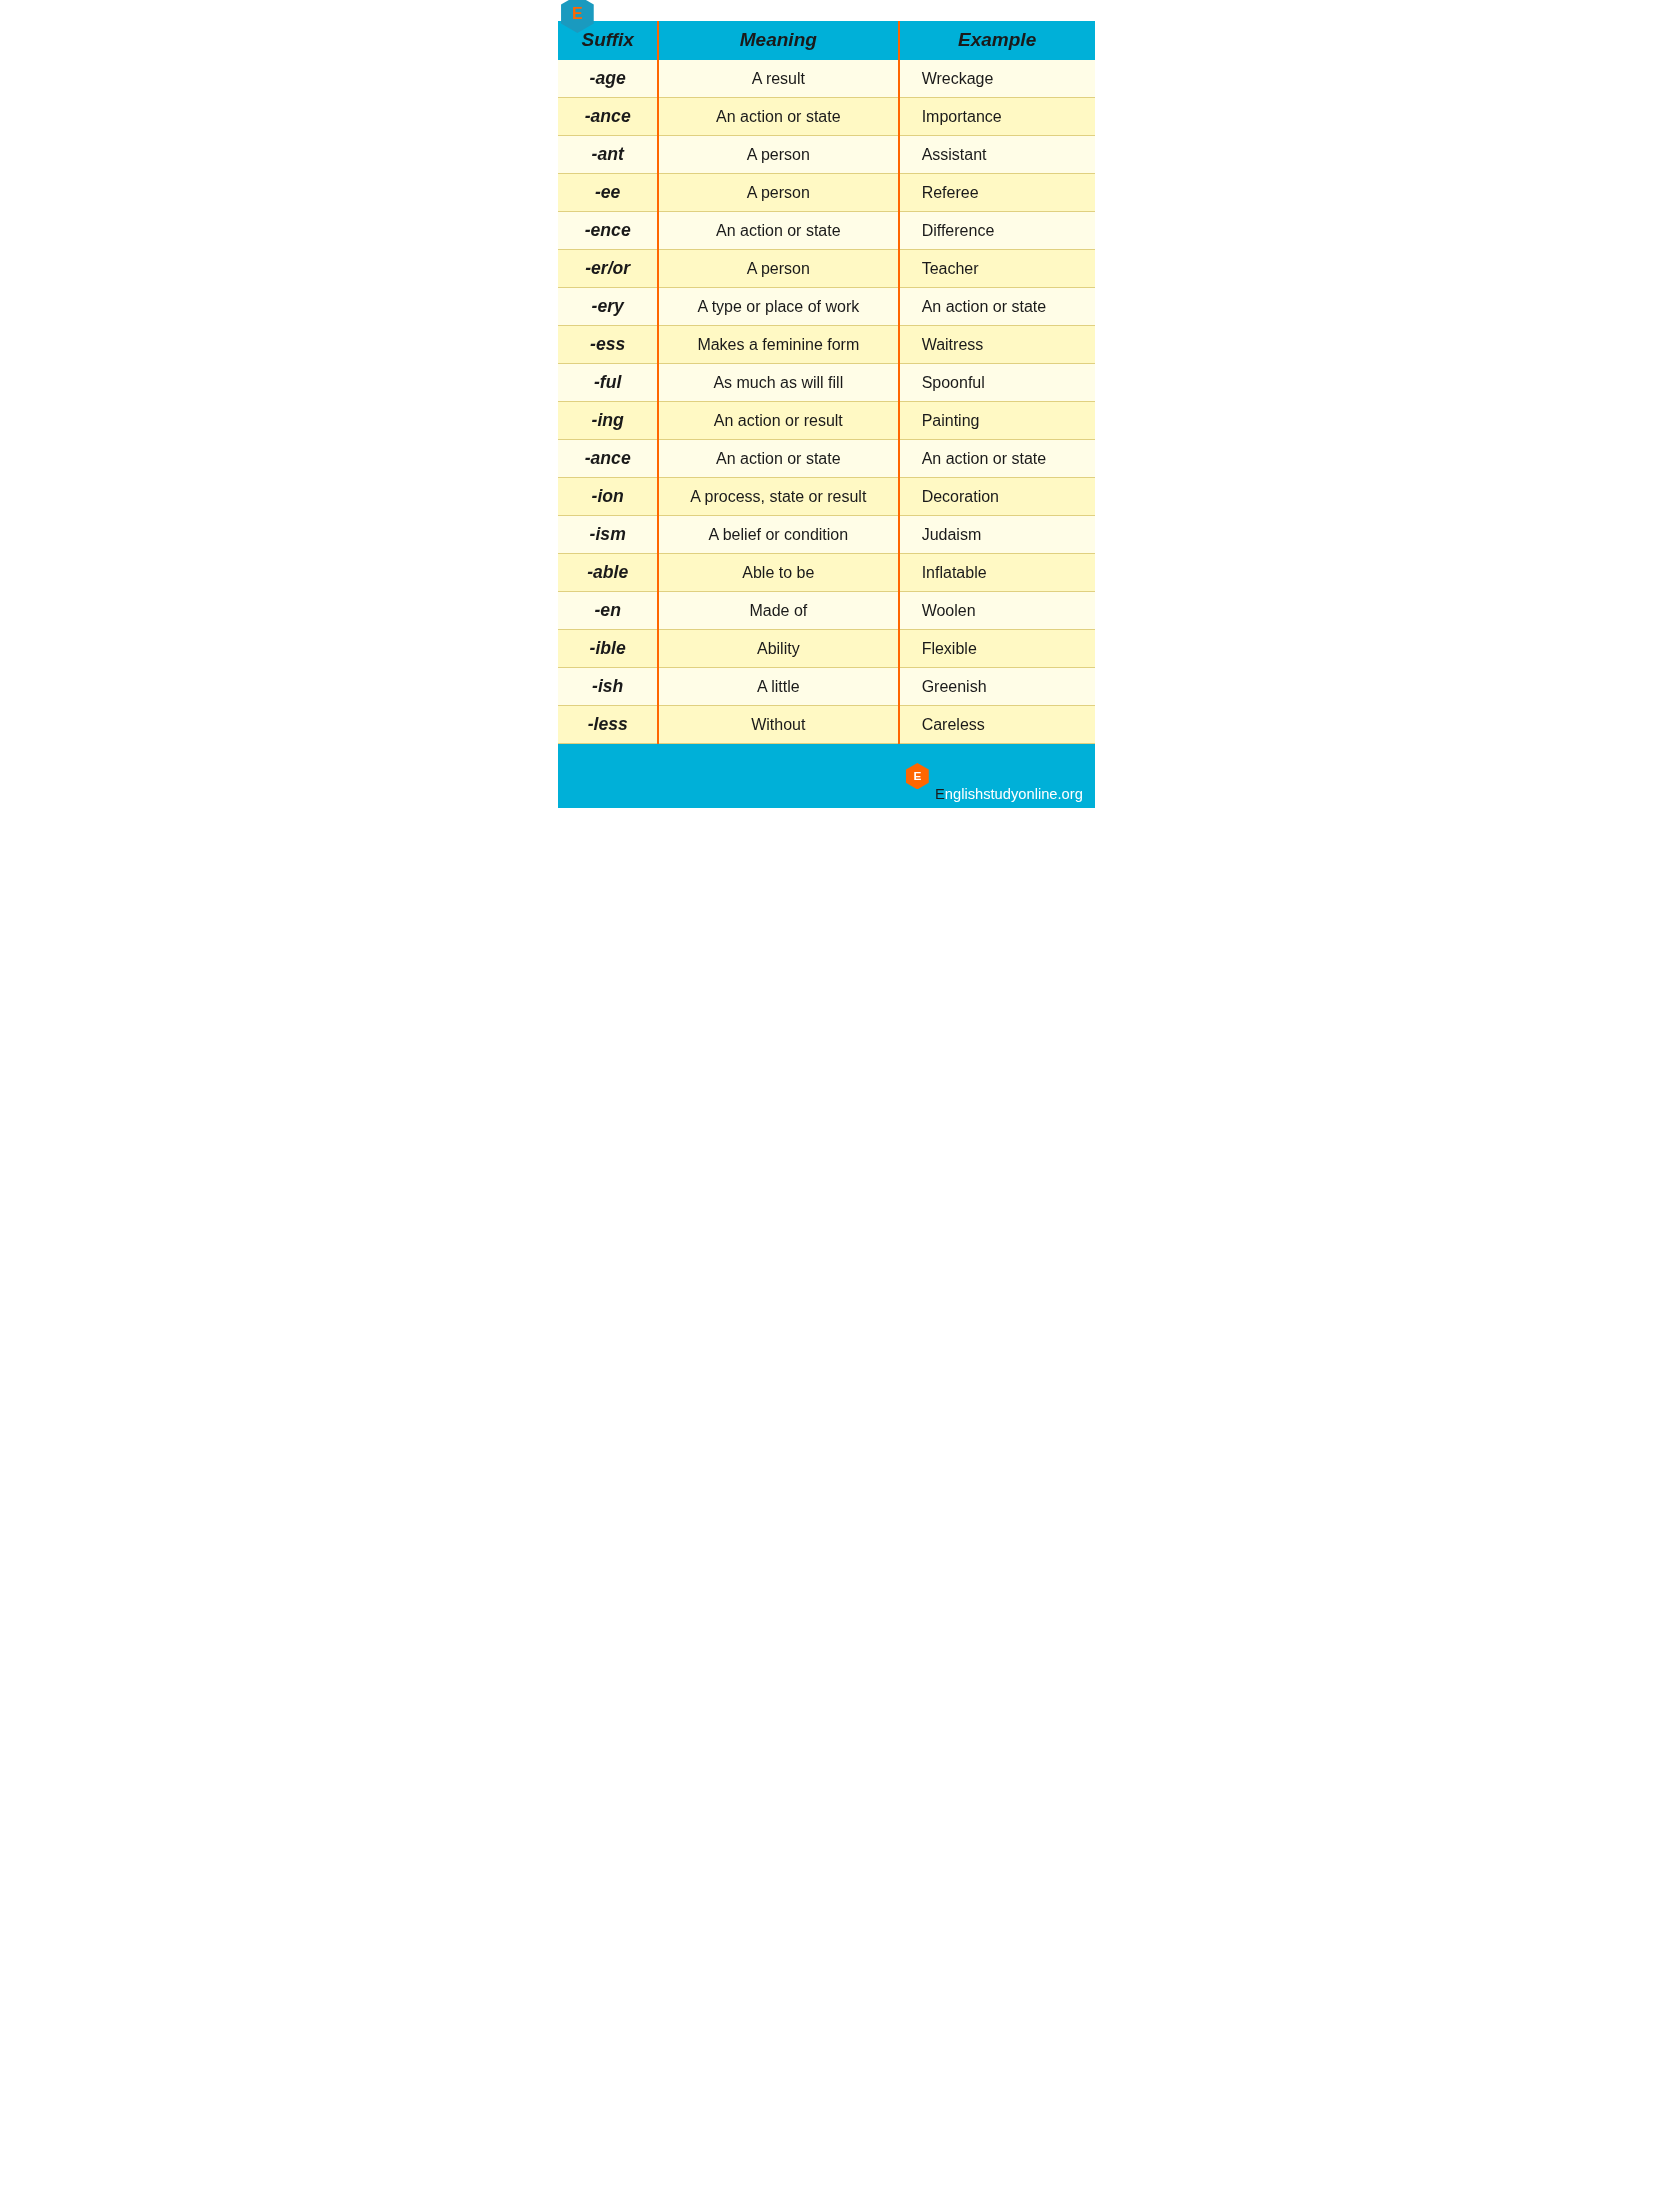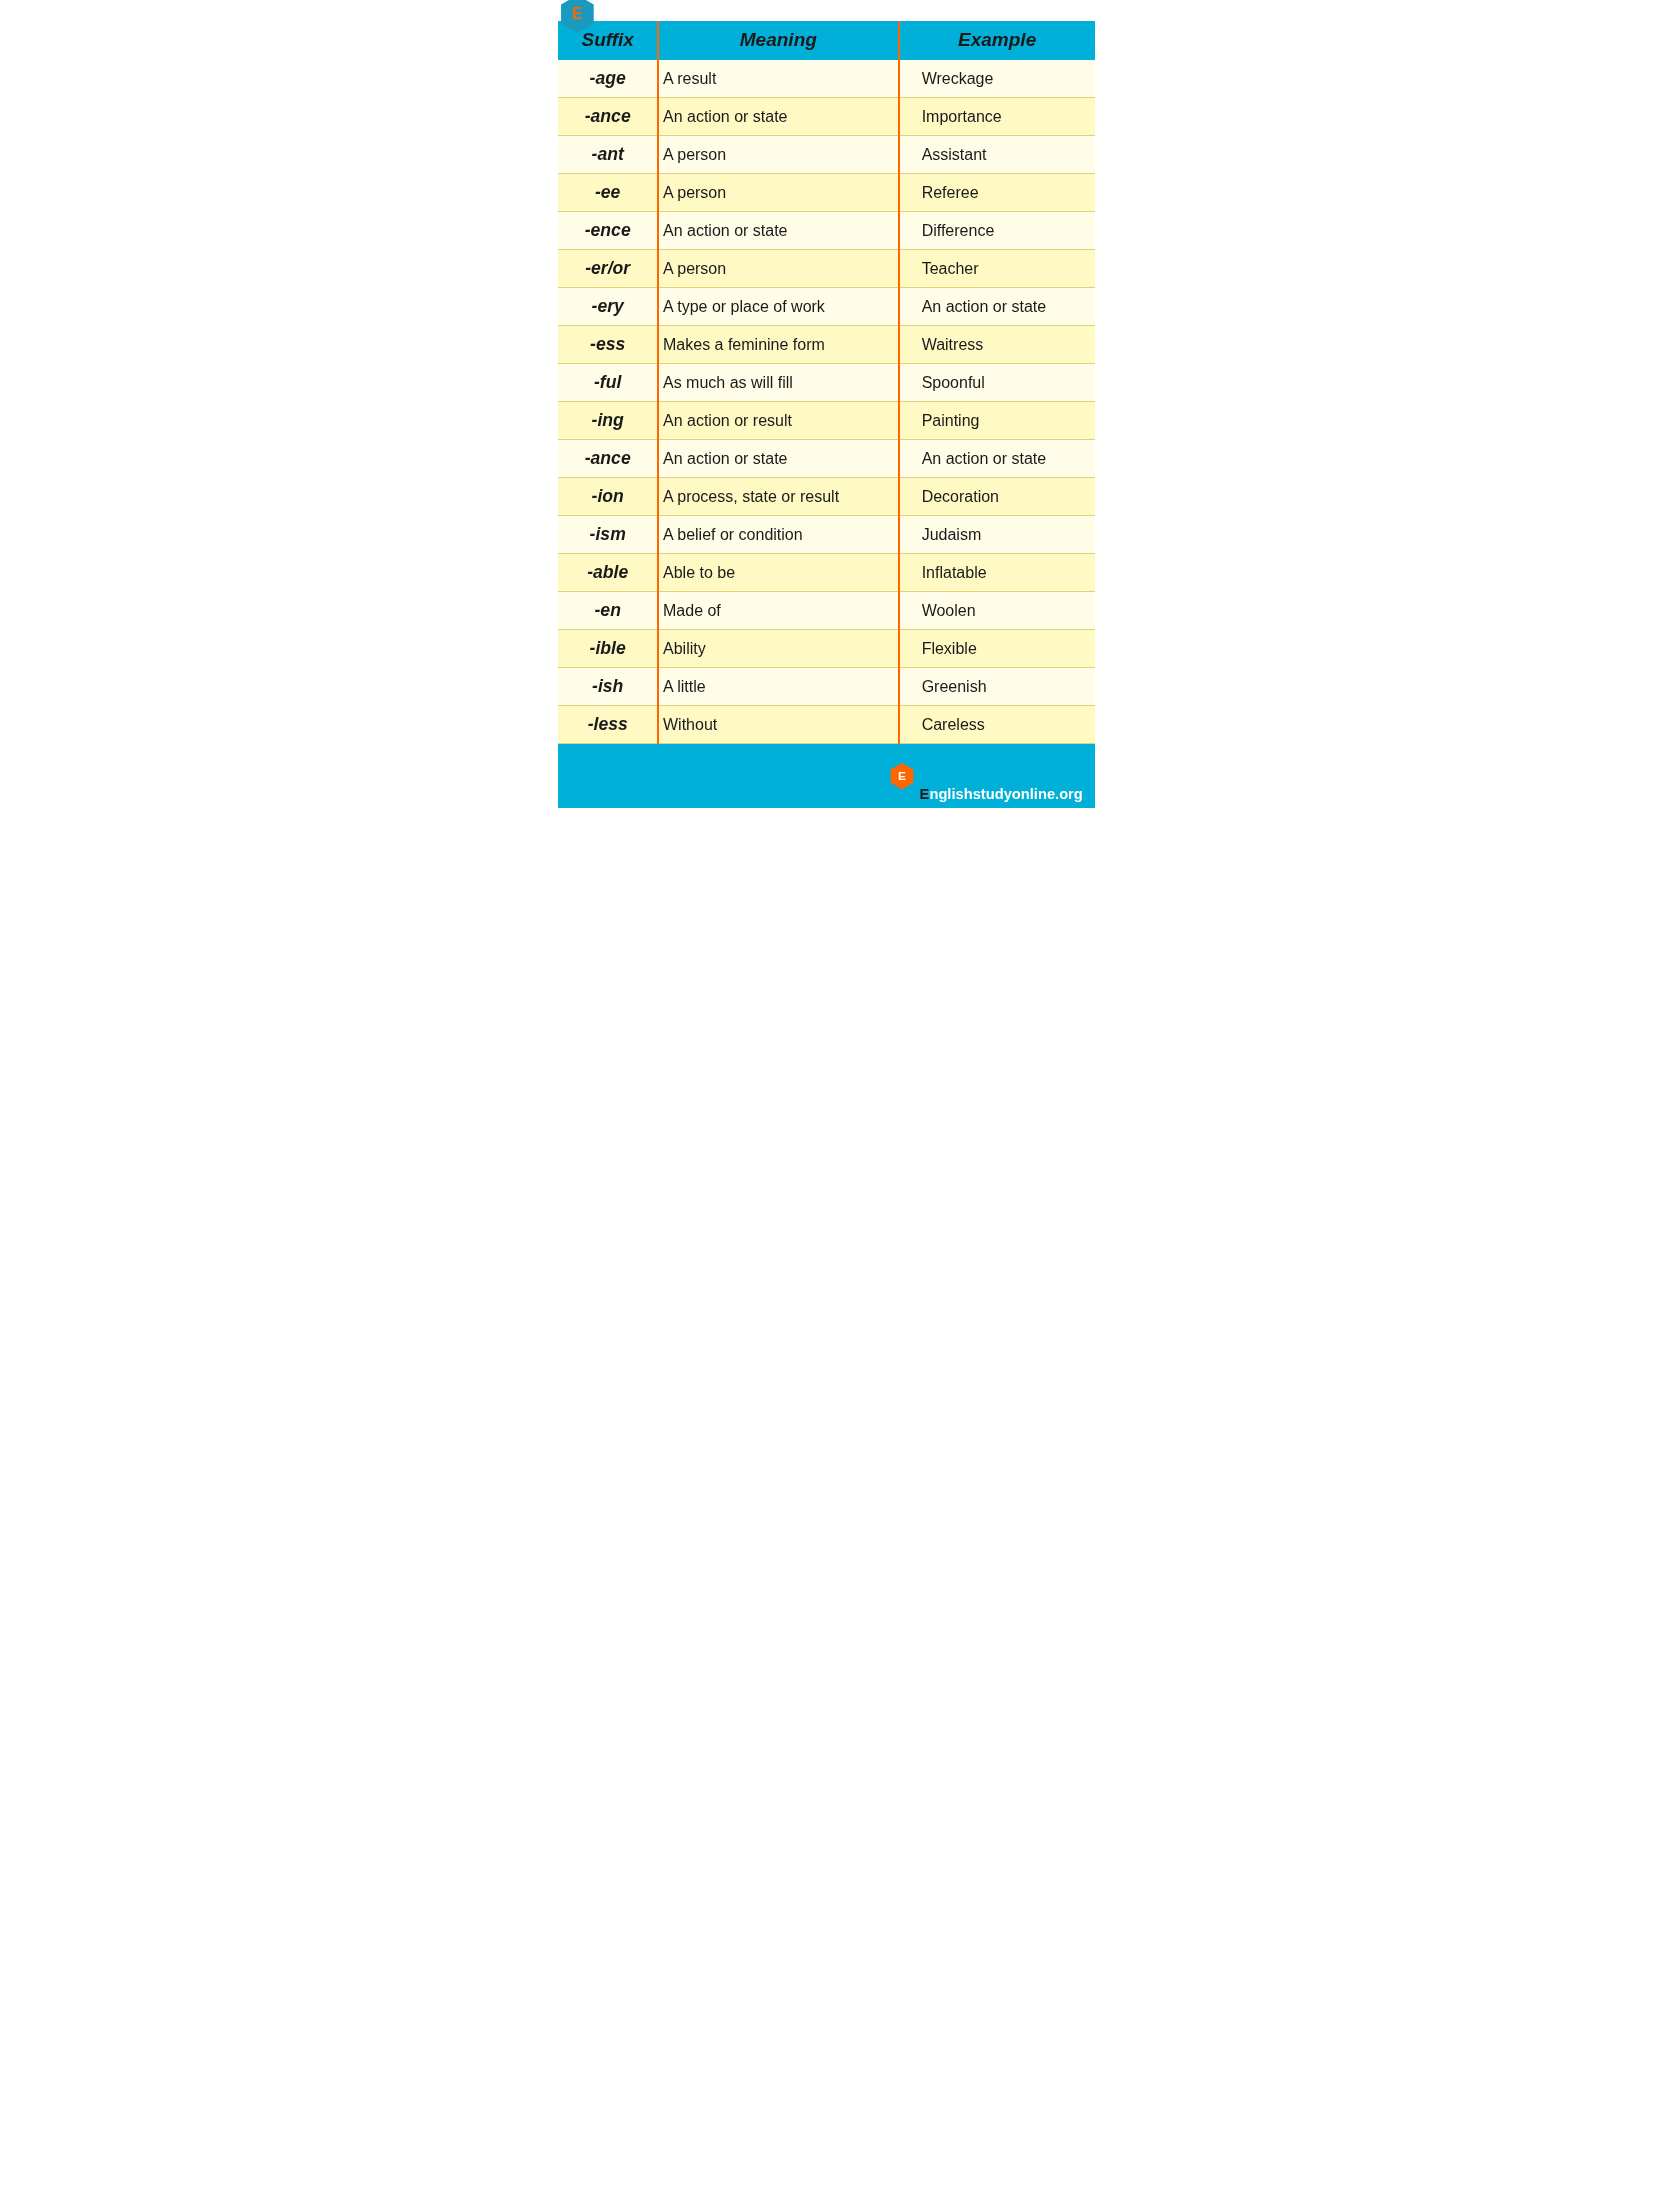--- a/index.html
+++ b/index.html
@@ -98,20 +98,21 @@
     table tbody td:first-child {
       font-weight: 900;
       font-style: italic;
       text-align: center;
       border-right: 2.2px solid #ff6600;
       font-size: 17.6px;
     }
 
     table tbody td:nth-child(2) {
       border-right: 2.2px solid #ff6600;
+      text-align: center;
       margin-top: 23px;
     }
 
     table tbody td:nth-child(3) {
       text-align: left;
       padding-left: 22px;
     }
 
     .footer {
       background: #00b0d8;
@@ -131,21 +132,21 @@
       align-items: center;
       justify-content: center;
       font-weight: bold;
       font-size: 11.8px;
       color: #fff;
       margin-right: 4.4px;
     }
 
     .footer-text {
       font-size: 14.7px;
-      font-weight: bold;
+      font-weight: normal;
       color: #1a1a1a;
       margin-top: 36px;
     }
 
     .footer-text span {
       color: #fff;
     }
   </style>
 </head>
 <body>

